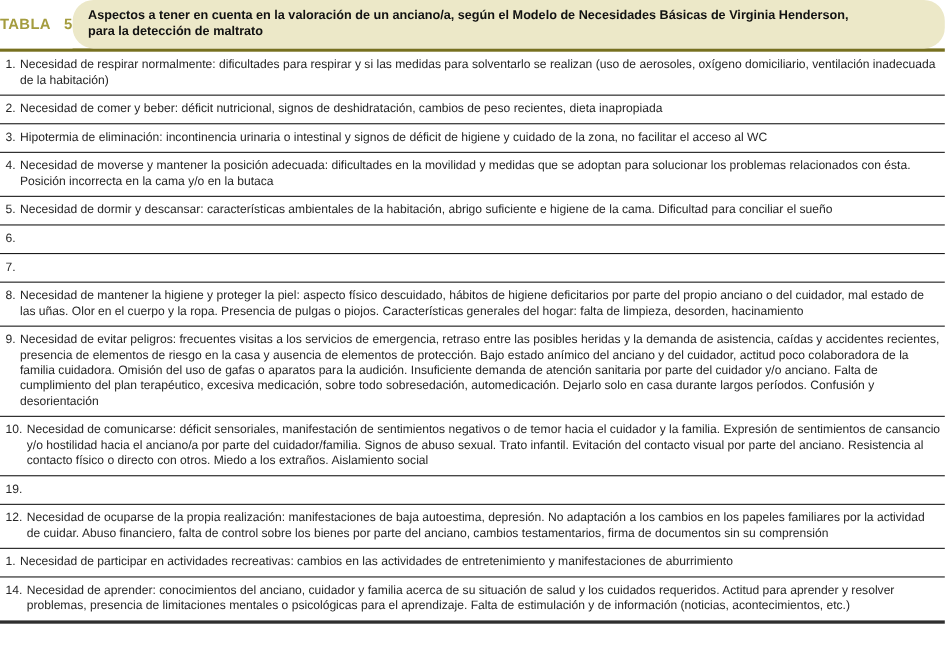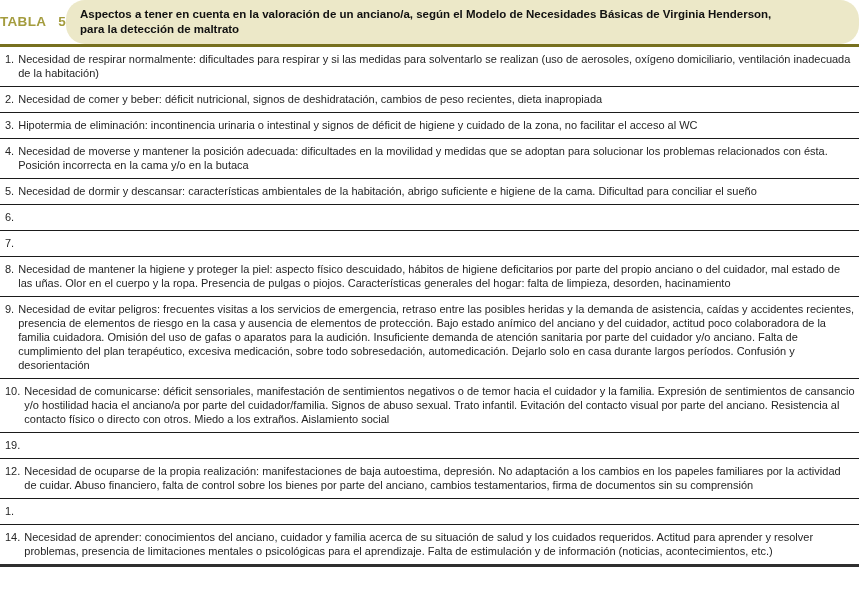--- a/index.html
+++ b/index.html
@@ -153,20 +153,21 @@
       <span class="num">19.</span>
     </li>
 
     <li class="item">
       <span class="num">12.</span>
       <span class="txt">Necesidad de ocuparse de la propia realización: manifestaciones de baja autoestima, depresión. No adaptación a los cambios en los papeles familiares por la actividad de cuidar. Abuso financiero, falta de control sobre los bienes por parte del anciano, cambios testamentarios, firma de documentos sin su comprensión</span>
     </li>
 
     <li class="item">
       <span class="num">1.</span>
+      <span class="txt">Necesidad de participar en actividades recreativas: cambios en las actividades de entretenimiento y manifestaciones de aburrimiento</span>
     </li>
 
     <li class="item">
       <span class="num">14.</span>
       <span class="txt">Necesidad de aprender: conocimientos del anciano, cuidador y familia acerca de su situación de salud y los cuidados requeridos. Actitud para aprender y resolver problemas, presencia de limitaciones mentales o psicológicas para el aprendizaje. Falta de estimulación y de información (noticias, acontecimientos, etc.)</span>
     </li>
   </ol>
 
   <div class="bottom-rule"></div>
 

